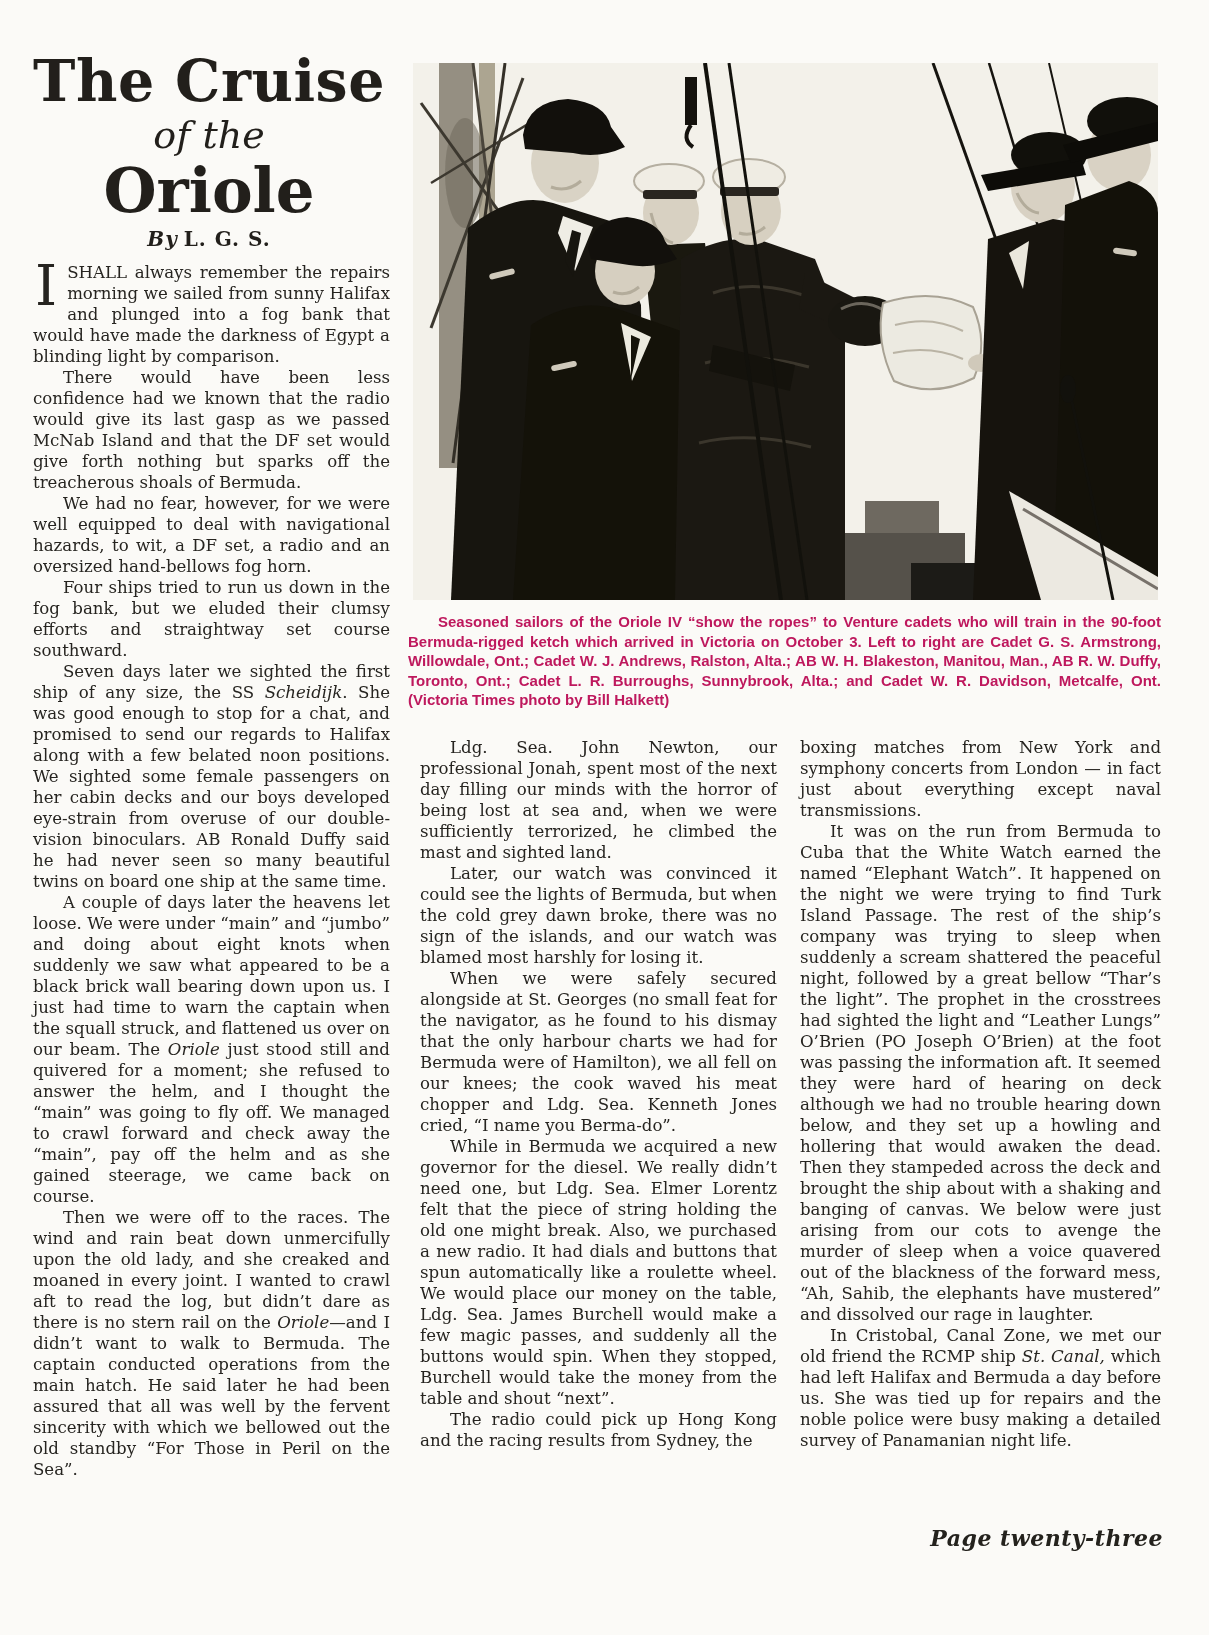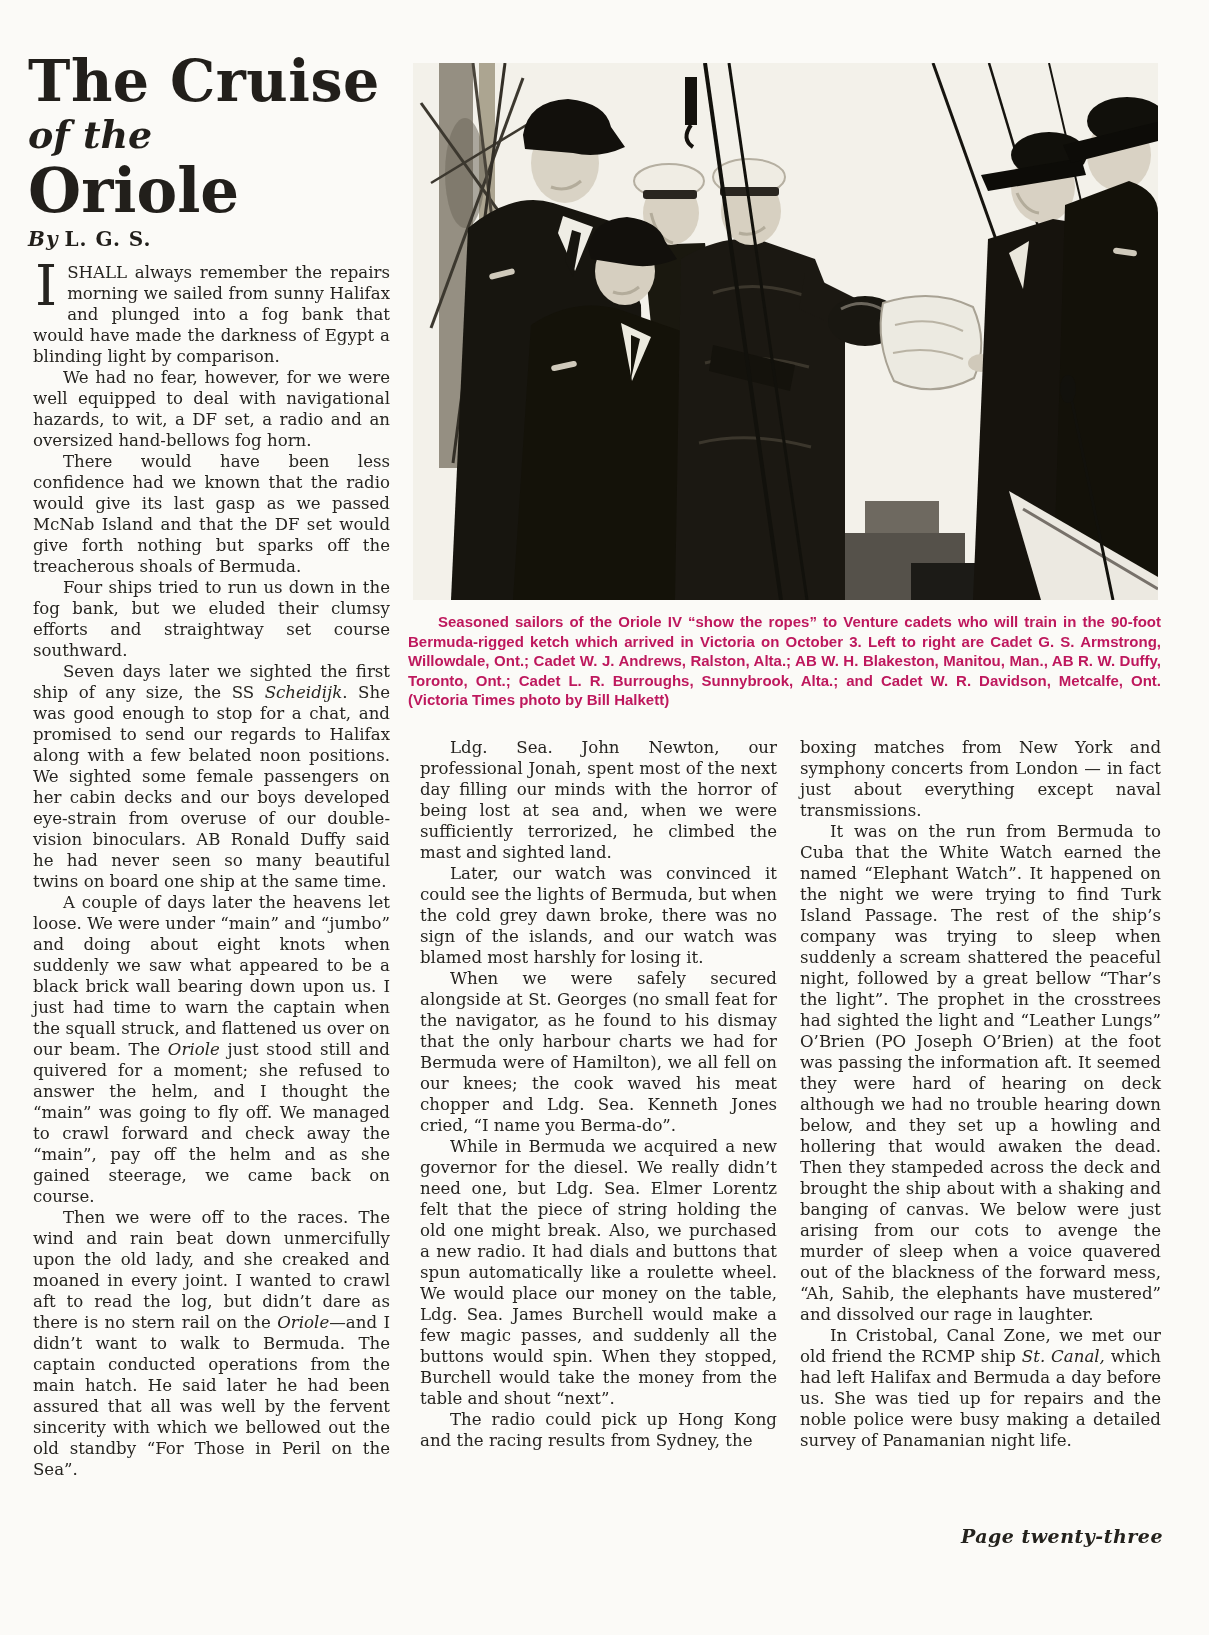--- a/index.html
+++ b/index.html
@@ -1,41 +1,41 @@
 <!DOCTYPE html>
 <html><head>
 <meta charset="utf-8">
 <style>
   html,body{margin:0;padding:0;background:#e8e6e1;}
   .page{position:relative;width:1209px;height:1635px;margin:0 auto;background:#fbfaf7;
         font-family:"DejaVu Serif",serif;color:#221f1b;overflow:hidden;}
   
-  .title-block{position:absolute;left:28px;top:50px;width:362px;}
+  .title-block{position:absolute;left:28px;top:50px;width:362px;text-align:center;}
   .title-line1{font-size:57px;font-weight:700;line-height:62px;letter-spacing:.5px;white-space:nowrap;}
-  .title-line2{font-size:38px;font-weight:700;font-style:italic;line-height:46px;}
+  .title-line2{font-size:38px;font-weight:400;font-style:italic;line-height:46px;}
   .title-line3{font-size:61px;font-weight:700;line-height:66px;}
   .byline{font-size:20px;font-weight:700;line-height:30px;letter-spacing:1px;}
   .byline .pre{font-style:italic;margin-right:6px;}
   
   .column{position:absolute;text-align:justify;font-size:16.6px;line-height:21px;color:#262420;}
   .col-left{left:33px;top:262px;width:357px;}
   .col-mid{left:420px;top:737px;width:357px;}
   .col-right{left:800px;top:737px;width:361px;}
   .column p{margin:0;text-indent:30px;}
   .column p.no-indent{text-indent:0;}
   .dropcap{float:left;font-size:56px;line-height:42px;padding:3px 10px 0 2px;font-weight:400;}
   
   .photo-frame{position:absolute;left:413px;top:63px;width:745px;height:537px;background:#f3f1ea;}
   .photo-frame svg{display:block;width:100%;height:100%;}
   
   .caption{position:absolute;left:408px;top:612px;width:753px;
            font-family:"Liberation Sans",sans-serif;font-weight:700;font-size:15px;
            line-height:19.5px;text-align:justify;color:#be185d;text-indent:30px;}
   
-  .page-footer{position:absolute;right:46px;top:1525px;font-size:19px;font-weight:700;
+  .page-footer{position:absolute;right:46px;top:1525px;font-size:22px;font-weight:700;
                font-style:italic;color:#24221d;letter-spacing:.5px;}
 </style>
 </head>
 <body>
 
 <div class="page">
 
   <div class="title-block">
     <div class="title-line1">The Cruise</div>
     <div class="title-line2">of the</div>
@@ -166,22 +166,22 @@
         <path d="M658,334 L700,537" stroke-width="3"></path>
         <ellipse cx="655" cy="326" rx="8" ry="14" fill="#12110c" stroke="none"></ellipse>
       </g>
     </svg>
   </div>
 
   <div class="caption">Seasoned sailors of the Oriole IV “show the ropes” to Venture cadets who will train in the 90-foot Bermuda-rigged ketch which arrived in Victoria on October 3. Left to right are Cadet G. S. Armstrong, Willowdale, Ont.; Cadet W. J. Andrews, Ralston, Alta.; AB W. H. Blakeston, Manitou, Man., AB R. W. Duffy, Toronto, Ont.; Cadet L. R. Burroughs, Sunnybrook, Alta.; and Cadet W. R. Davidson, Metcalfe, Ont. (Victoria Times photo by Bill Halkett)</div>
 
   <div class="column col-left">
       <p class="no-indent"><span class="dropcap">I</span><span>SHALL always remember the repairs morning we sailed from sunny Halifax and plunged into a fog bank that would have made the darkness of Egypt a blinding light by comparison.</span></p>
+      <p><span>There would have been less confidence had we known that the radio would give its last gasp as we passed McNab Island and that the DF set would give forth nothing but sparks off the treacherous shoals of Bermuda.</span></p>
       <p><span>We had no fear, however, for we were well equipped to deal with navigational hazards, to wit, a DF set, a radio and an oversized hand-bellows fog horn.</span></p>
-      <p><span>There would have been less confidence had we known that the radio would give its last gasp as we passed McNab Island and that the DF set would give forth nothing but sparks off the treacherous shoals of Bermuda.</span></p>
       <p><span>Four ships tried to run us down in the fog bank, but we eluded their clumsy efforts and straightway set course southward.</span></p>
       <p><span>Seven days later we sighted the first ship of any size, the SS </span><i>Scheidijk</i><span>. She was good enough to stop for a chat, and promised to send our regards to Halifax along with a few belated noon positions. We sighted some female passengers on her cabin decks and our boys developed eye-strain from overuse of our double-vision binoculars. AB Ronald Duffy said he had never seen so many beautiful twins on board one ship at the same time.</span></p>
       <p><span>A couple of days later the heavens let loose. We were under “main” and “jumbo” and doing about eight knots when suddenly we saw what appeared to be a black brick wall bearing down upon us. I just had time to warn the captain when the squall struck, and flattened us over on our beam. The </span><i>Oriole</i><span> just stood still and quivered for a moment; she refused to answer the helm, and I thought the “main” was going to fly off. We managed to crawl forward and check away the “main”, pay off the helm and as she gained steerage, we came back on course.</span></p>
       <p><span>Then we were off to the races. The wind and rain beat down unmercifully upon the old lady, and she creaked and moaned in every joint. I wanted to crawl aft to read the log, but didn’t dare as there is no stern rail on the </span><i>Oriole</i><span>—and I didn’t want to walk to Bermuda. The captain conducted operations from the main hatch. He said later he had been assured that all was well by the fervent sincerity with which we bellowed out the old standby “For Those in Peril on the Sea”.</span></p>
     </div>
   <div class="column col-mid">
       <p><span>Ldg. Sea. John Newton, our professional Jonah, spent most of the next day filling our minds with the horror of being lost at sea and, when we were sufficiently terrorized, he climbed the mast and sighted land.</span></p>
       <p><span>Later, our watch was convinced it could see the lights of Bermuda, but when the cold grey dawn broke, there was no sign of the islands, and our watch was blamed most harshly for losing it.</span></p>
       <p><span>When we were safely secured alongside at St. Georges (no small feat for the navigator, as he found to his dismay that the only harbour charts we had for Bermuda were of Hamilton), we all fell on our knees; the cook waved his meat chopper and Ldg. Sea. Kenneth Jones cried, “I name you Berma-do”.</span></p>
       <p><span>While in Bermuda we acquired a new governor for the diesel. We really didn’t need one, but Ldg. Sea. Elmer Lorentz felt that the piece of string holding the old one might break. Also, we purchased a new radio. It had dials and buttons that spun automatically like a roulette wheel. We would place our money on the table, Ldg. Sea. James Burchell would make a few magic passes, and suddenly all the buttons would spin. When they stopped, Burchell would take the money from the table and shout “next”.</span></p>

